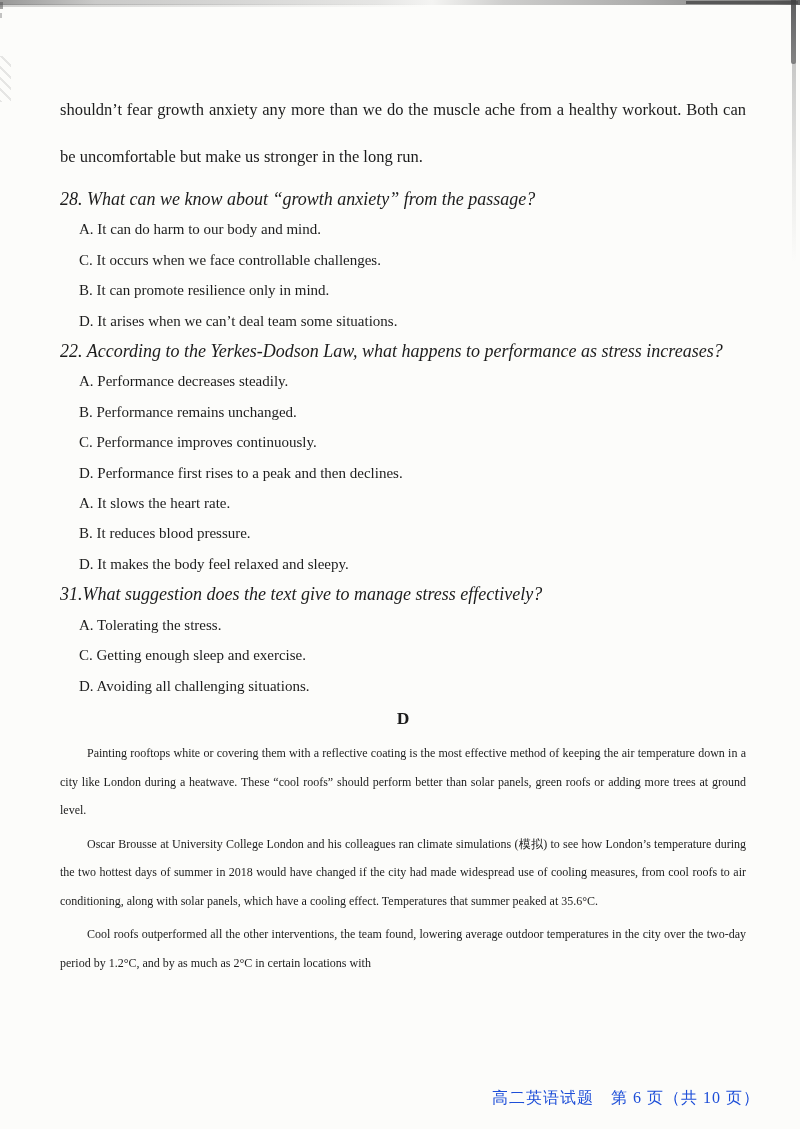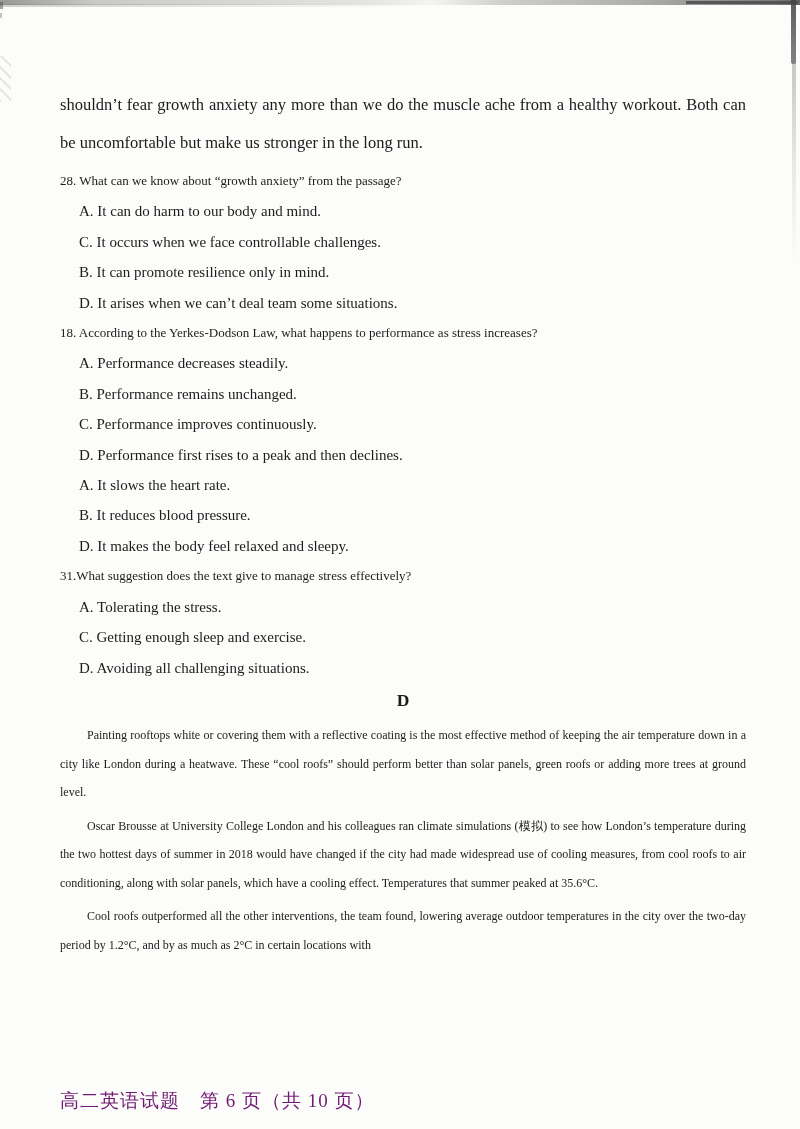--- a/index.html
+++ b/index.html
@@ -46,26 +46,26 @@
     position: absolute; top: 56px; left: 0; width: 11px; height: 46px;
     background: repeating-linear-gradient(45deg, rgba(150,150,150,.22) 0 2px, transparent 2px 8px);
   }
 
   
   .content { position: absolute; left: 60px; top: 0; width: 686px; }
 
   .intro {
     margin: 86px 0 0 0;
     font-size: 16.5px;
-    line-height: 38px;
+    line-height: 47px;
     text-align: justify;
   }
 
   .questions { margin-top: 4px; }
-  .q-line  { font-size: 13px; line-height: 30.4px; white-space: nowrap; }
+  .q-line  { font-size: 18px; line-height: 30.4px; white-space: nowrap; font-style: italic; }
   .opt     { font-size: 15px; line-height: 30.4px; padding-left: 19px; white-space: nowrap; }
 
   .section-label {
     margin: 2px 0 0 0;
     font-size: 17.5px;
     font-weight: bold;
     text-align: center;
     line-height: 30px;
   }
 
@@ -74,23 +74,23 @@
     font-size: 12px;
     line-height: 28.6px;
     text-align: justify;
     text-indent: 27px;
   }
   .para.first { margin-top: 6px; }
 
   .footer {
     position: absolute;
     top: 1088px; left: 60px; width: 700px;
-    text-align: left;
-    font-size: 19px;
-    color: #701a75;
+    text-align: right;
+    font-size: 16px;
+    color: #1d4ed8;
     letter-spacing: 1px;
   }
 </style>
 </head>
 <body>
 
 <div class="page">
 
   <div class="top-smudge"></div>
   <div class="top-smudge2"></div>
@@ -109,21 +109,21 @@
 
       <div>
         <div class="q-line">28. What can we know about “growth anxiety” from the passage?</div>
         <div class="opt">A. It can do harm to our body and mind.</div>
         <div class="opt">C. It occurs when we face controllable challenges.</div>
         <div class="opt">B. It can promote resilience only in mind.</div>
         <div class="opt">D. It arises when we can’t deal team some situations.</div>
       </div>
 
       <div>
-        <div class="q-line">18. According to the Yerkes-Dodson Law, what happens to performance as stress increases?</div>
+        <div class="q-line">22. According to the Yerkes-Dodson Law, what happens to performance as stress increases?</div>
         <div class="opt">A. Performance decreases steadily.</div>
         <div class="opt">B. Performance remains unchanged.</div>
         <div class="opt">C. Performance improves continuously.</div>
         <div class="opt">D. Performance first rises to a peak and then declines.</div>
       </div>
 
       <div>
         <div class="opt">A. It slows the heart rate.</div>
         <div class="opt">B. It reduces blood pressure.</div>
         <div class="opt">D. It makes the body feel relaxed and sleepy.</div>

